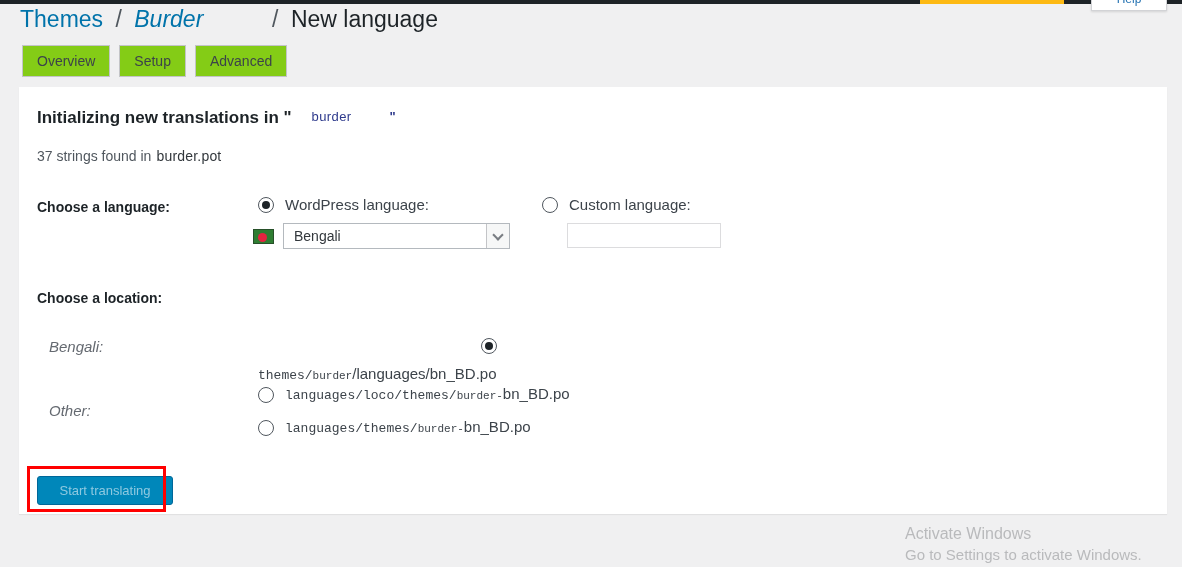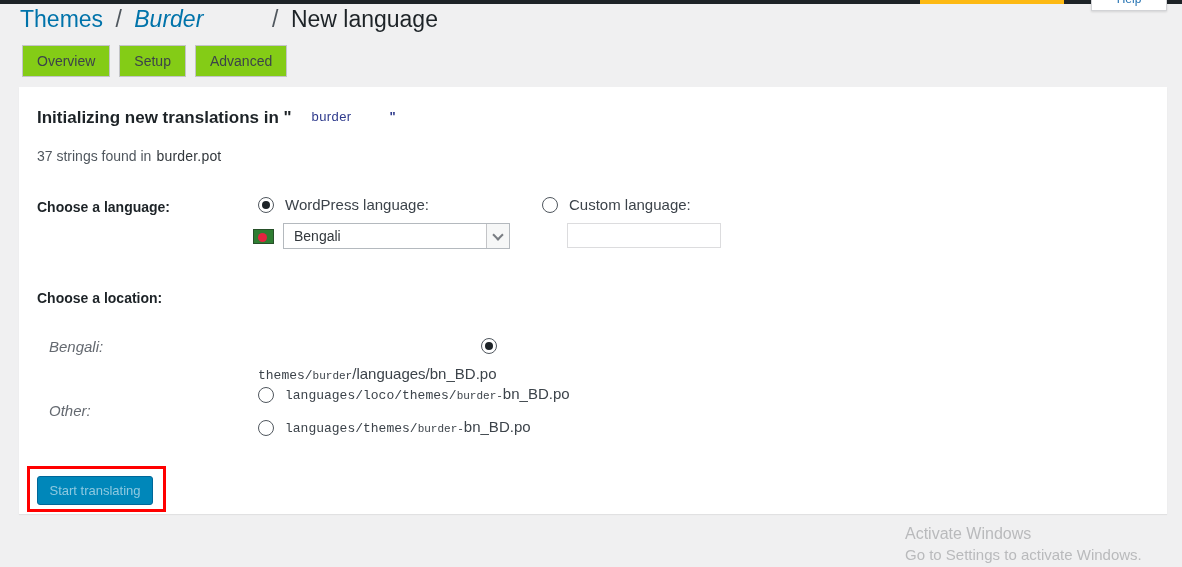--- a/index.html
+++ b/index.html
@@ -110,21 +110,21 @@
   }
 
   
   .path { color:#3c434a; white-space:nowrap; }
   .path .p1 { font-family:"Liberation Mono","DejaVu Sans Mono",monospace; font-size:13px; }
   .path .p2 { font-family:"Liberation Mono","DejaVu Sans Mono",monospace; font-size:11px; }
   .path .p3 { font-family:"Liberation Sans",sans-serif; font-size:15px; }
 
   
   .submit-btn {
-    position:absolute; left:18px; top:389px; width:116px; height:29px;
+    position:absolute; left:18px; top:389px; width:136px; height:29px;
     background:#0087ba; border:1px solid #006799; border-radius:3px;
     color:#8ec9e0; font-size:13px; display:flex; align-items:center; justify-content:center;
     cursor:pointer; font-family:"Liberation Sans",sans-serif;
   }
   .annotation {
     position:absolute; left:8px; top:379px; width:139px; height:46px;
     border:3px solid #ff0000; pointer-events:none;
   }
 
   

